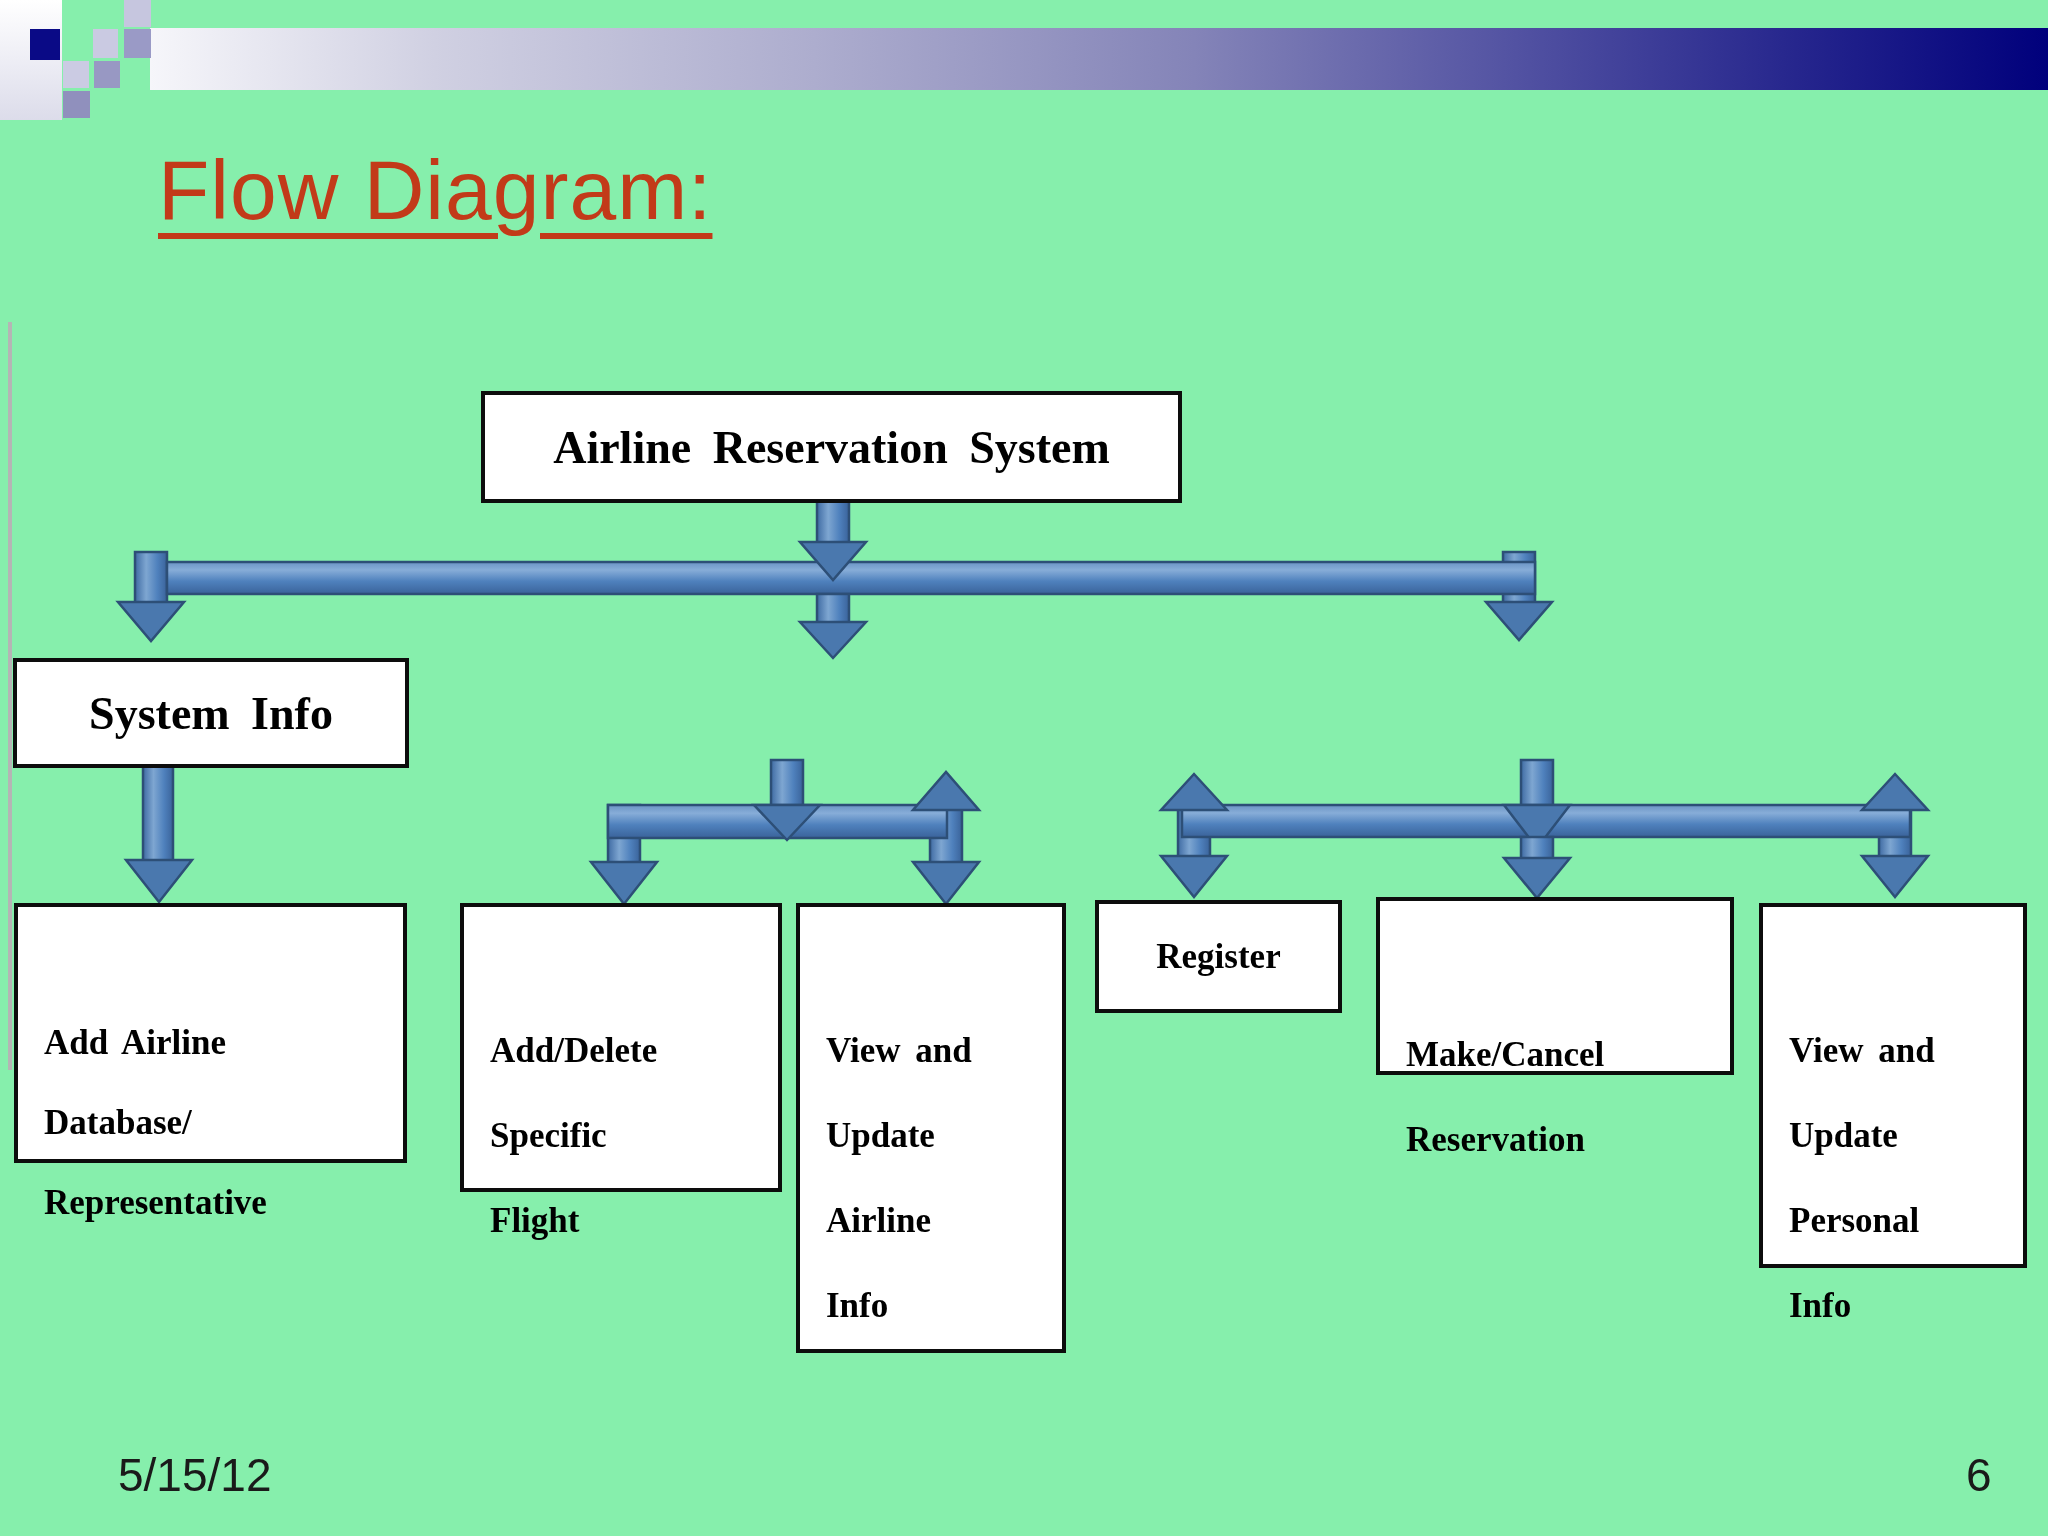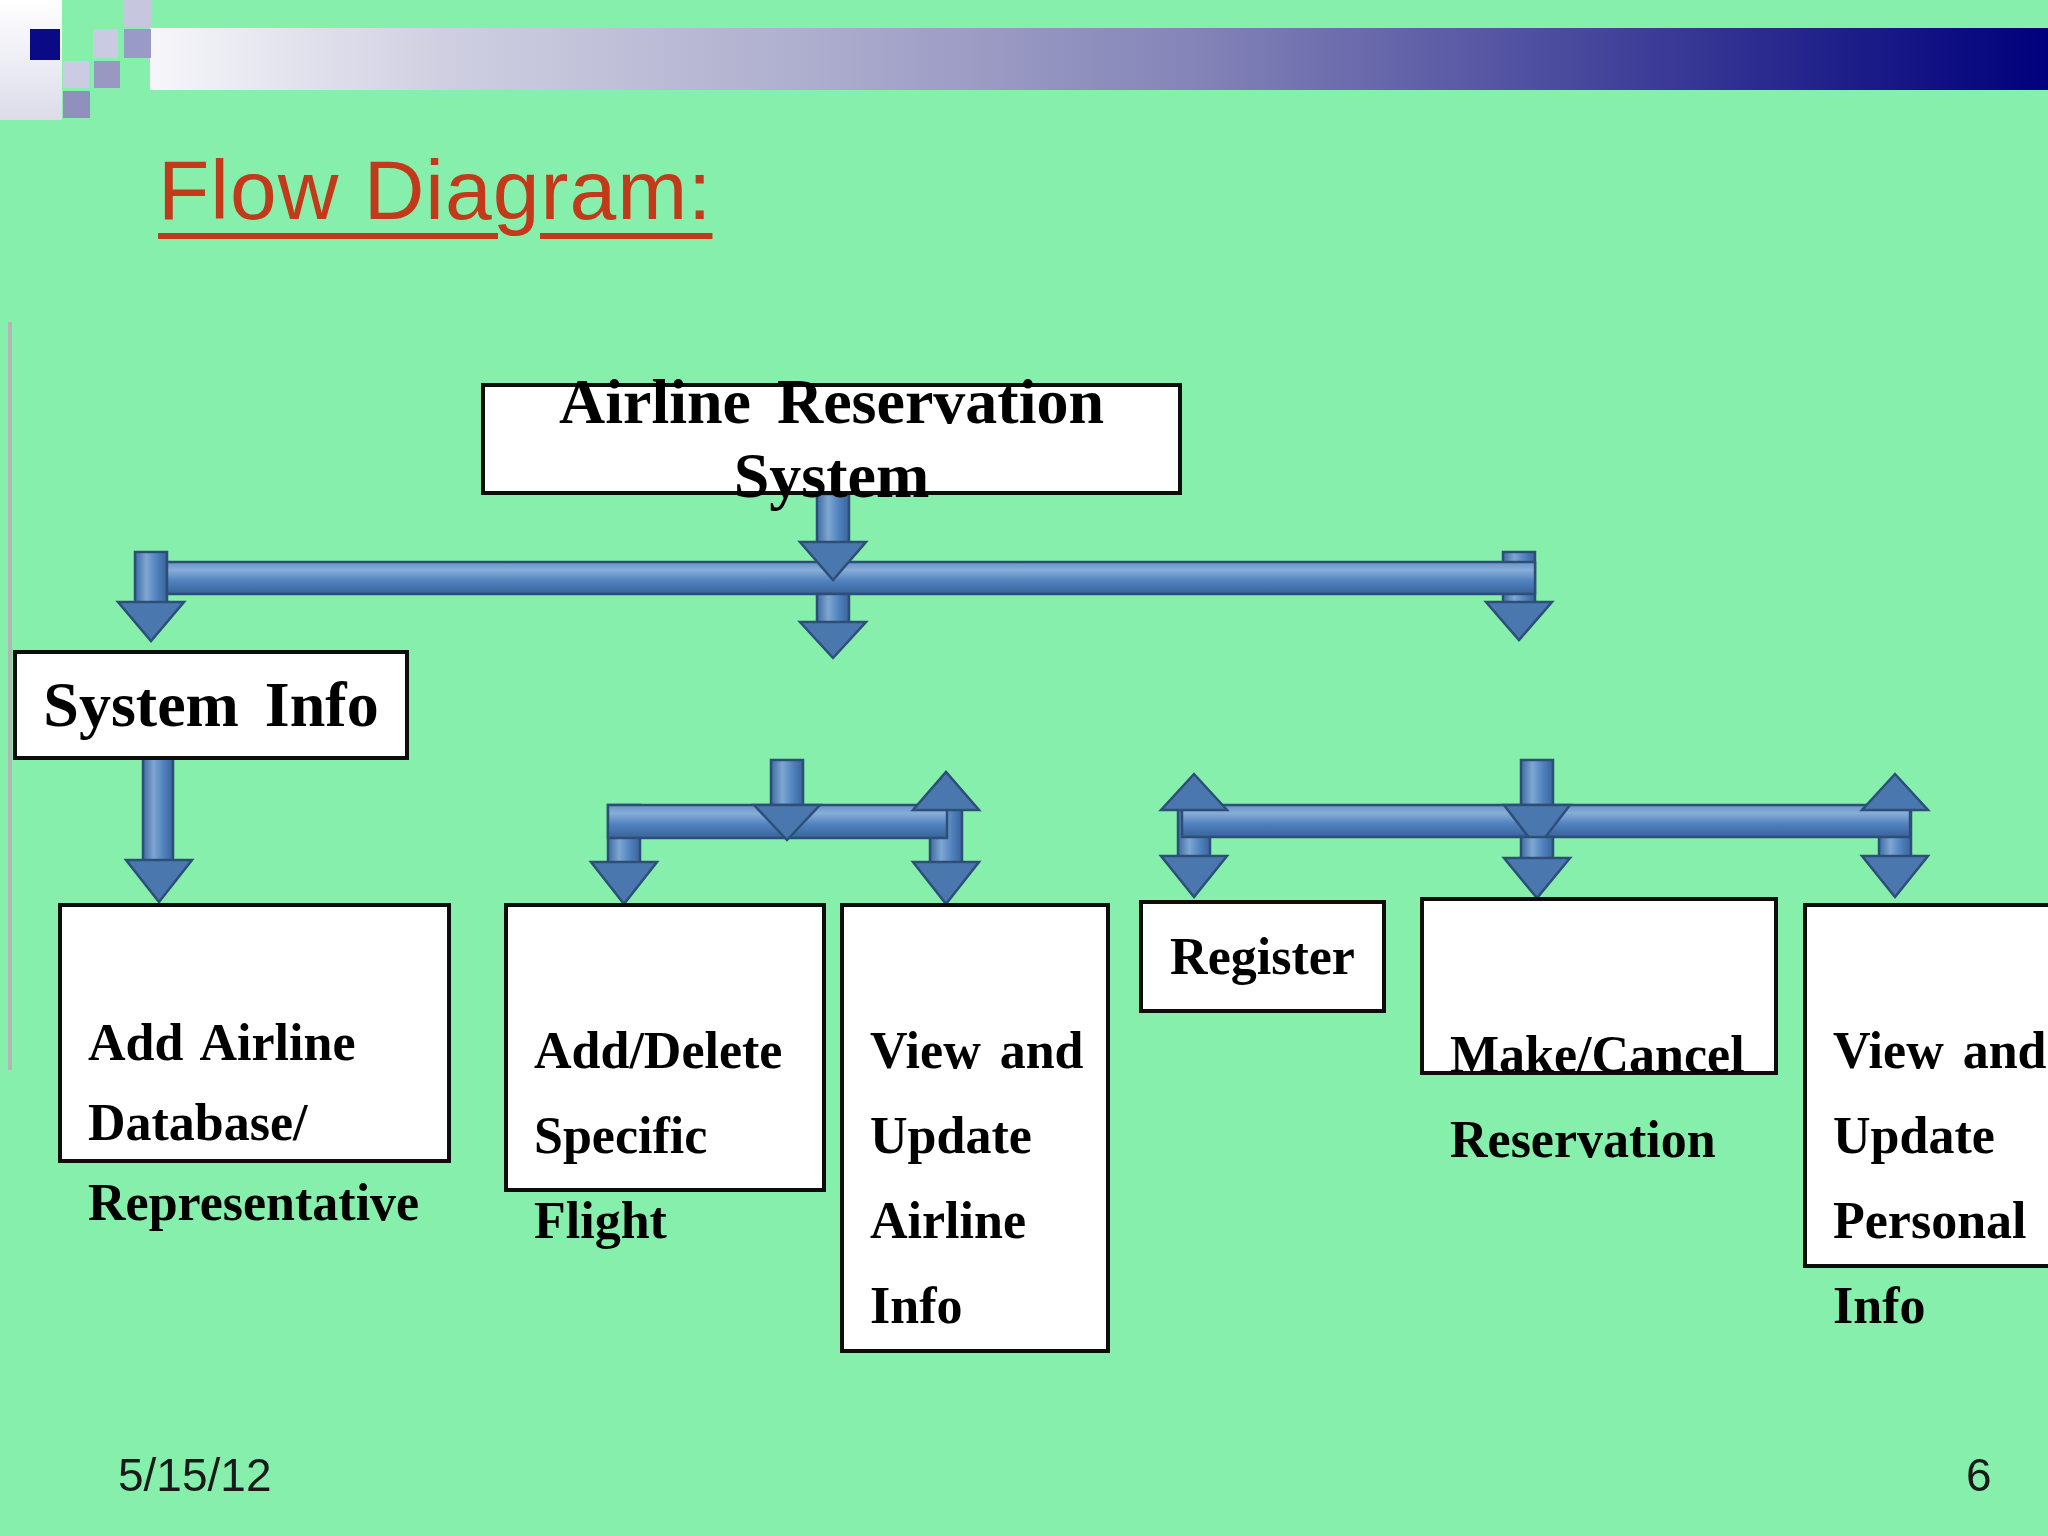--- a/index.html
+++ b/index.html
@@ -39,22 +39,22 @@
     position:absolute;
     background:#ffffff;
     border:4px solid #0d0d0d;
     box-sizing:border-box;
     font-family:"Liberation Serif","DejaVu Serif",serif;
     font-weight:bold;color:#000;
     white-space:pre-line;
   }
   .node .lbl{display:block;white-space:pre-line;}
   .center{display:flex;align-items:center;justify-content:center;text-align:center;}
-  .lvl1{font-size:64px;word-spacing:10px;}
-  .lvl2{font-size:52px;line-height:85px;word-spacing:6px;margin-left:44px;}
+  .lvl1{font-size:46px;word-spacing:10px;margin-top:8px;}
+  .lvl2{font-size:35px;line-height:85px;word-spacing:6px;}
   .pad{padding:16px 10px 0 26px;}
   
   svg.connectors{position:absolute;left:0;top:0;}
   .cshape{stroke:#2d4f77;stroke-width:2.5;}
   
   .footer-date{position:absolute;left:118px;top:1448px;font-size:46px;color:#1a1a1a;}
   .footer-page{position:absolute;left:1966px;top:1448px;font-size:46px;color:#1a1a1a;}
 </style>
 </head>
 <body>

